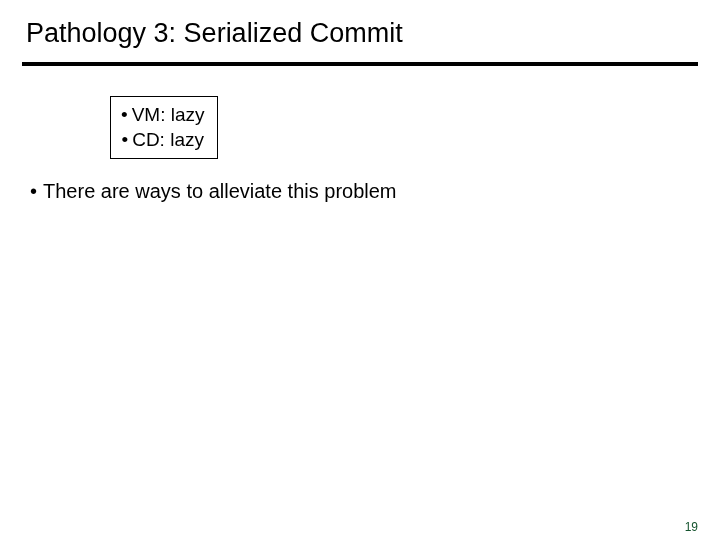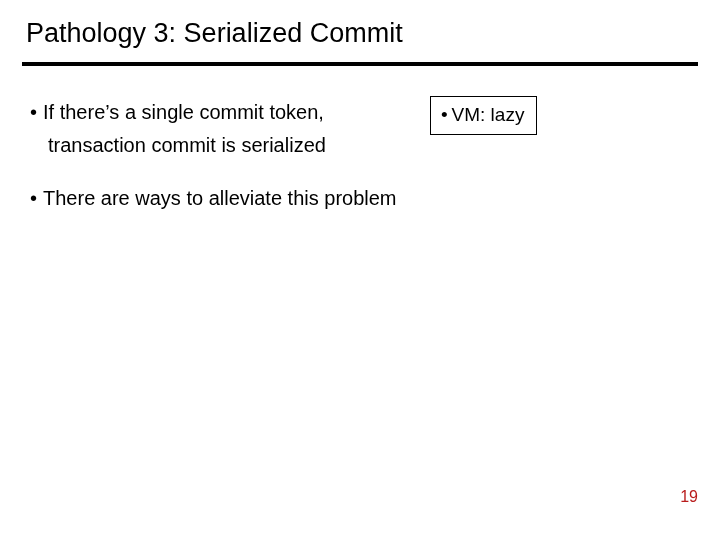--- a/index.html
+++ b/index.html
@@ -75,48 +75,43 @@
   }
   .box .mark {
     margin-right: 4px;
   }
   .second-bullet {
     margin-top: 20px;
   }
   .pagenum {
     position: absolute;
     right: 22px;
-    bottom: 34px;
-    font-size: 16px;
-    color: #b91c1c;
+    bottom: 6px;
+    font-size: 12px;
+    color: #14532d;
   }
 </style>
 </head>
 <body>
 
 <div class="slide">
 
   <div class="title">Pathology 3: Serialized Commit</div>
   <div class="rule"></div>
 
   <div class="body">
 
     <div class="first-block">
-      <div class="first-text">
-        <div class="bullet">
-          <span class="mark">•</span><span>If there’s a single commit token,</span>
-        </div>
-        <div class="bullet indent2">
-          <span>transaction commit is serialized</span>
-        </div>
-      </div>
 
       <div class="box">
         <div class="row">
           <span class="mark">•</span><span>VM:</span>&nbsp;<span>lazy</span>
+        </div>
+        <div class="row">
+          <span class="mark">•</span><span>CD:</span>&nbsp;<span>lazy</span>
         </div>
       </div>
     </div>
 
     <div class="bullet second-bullet">
       <span class="mark">•</span><span>There are ways to alleviate this problem</span>
     </div>
 
   </div>
 

